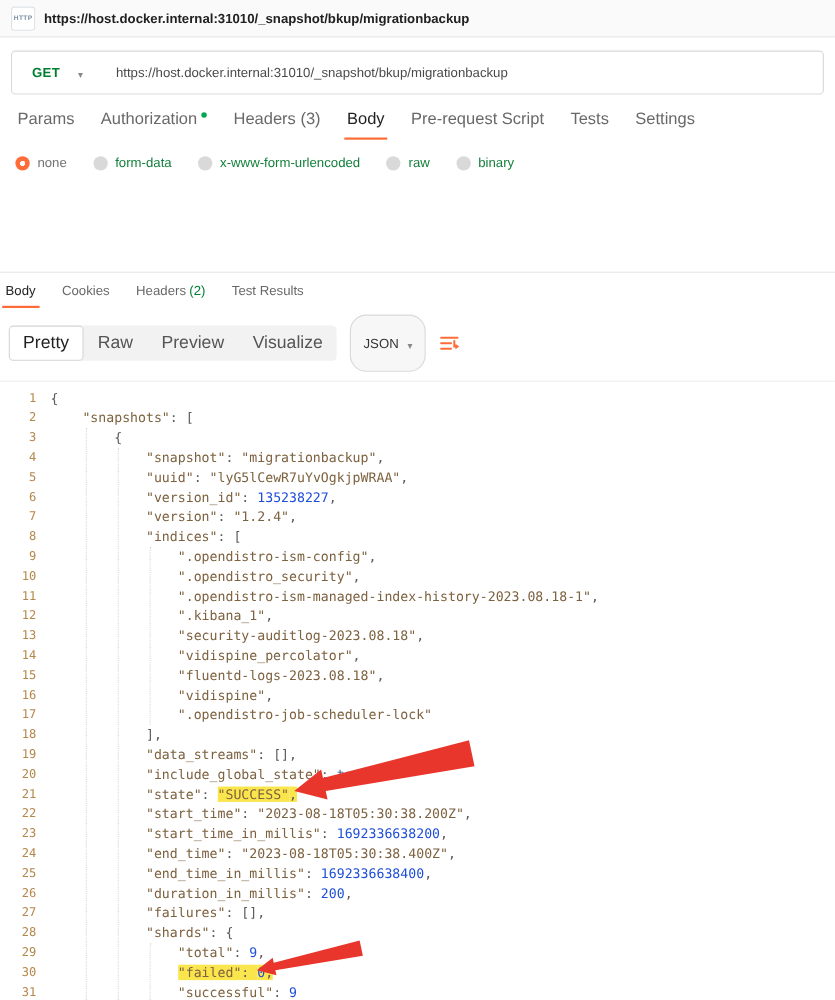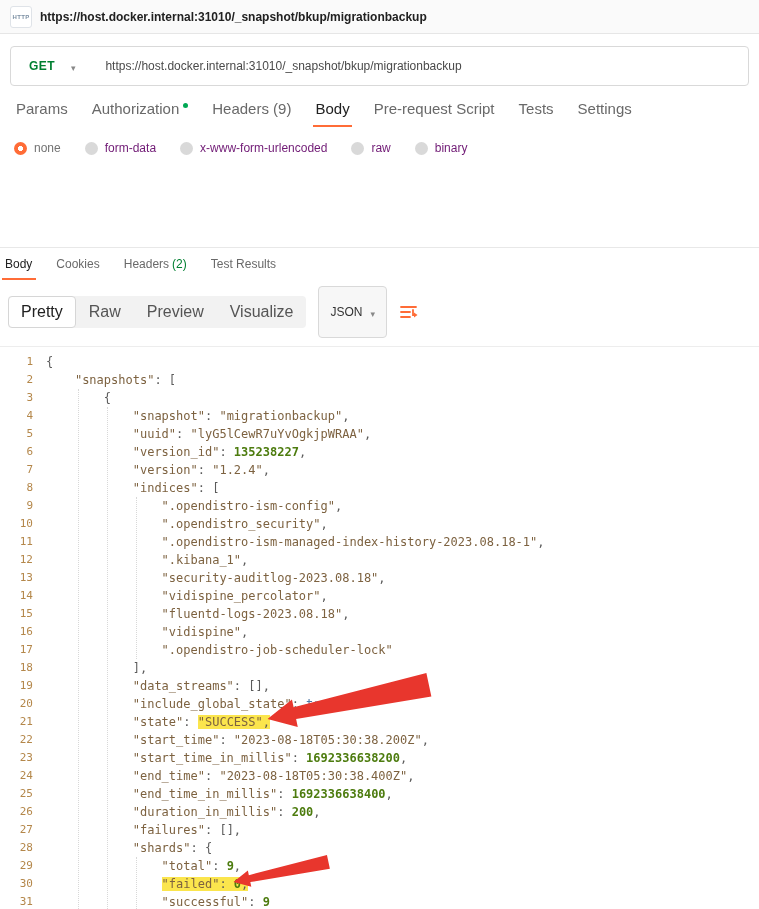--- a/index.html
+++ b/index.html
@@ -38,21 +38,21 @@
   .req-tabs { display:flex; margin:4px 4px 0; }
   .req-tab { position:relative; padding:10px 12px; font-size:15px; color:#696969; cursor:pointer; white-space:nowrap; }
   .req-tab.active { color:#212121; font-weight:500; }
   .req-tab.active::after {
     content:""; position:absolute; left:10px; right:10px; bottom:0; height:2px; background:#ff6c37;
   }
   .green-dot { display:inline-block; width:5px; height:5px; border-radius:50%; background:#00a854; margin-left:4px; vertical-align:6px; }
 
   
   .radio-row { display:flex; align-items:center; gap:24px; padding:14px 14px 12px; }
-  .radio { display:flex; align-items:center; gap:7px; font-size:12px; color:#701a75; cursor:pointer; }
+  .radio { display:flex; align-items:center; gap:7px; font-size:12px; color:#15803d; cursor:pointer; }
   .rb { width:13px; height:13px; border-radius:50%; background:#d9d9d9; flex:none; }
   .radio.selected .rb { background:radial-gradient(circle, #ffffff 0 2.4px, #ff6c37 2.5px); }
   .radio.selected { color:#737373; }
 
   .spacer { height:80px; }
 
   
   .response-section { border-top:1px solid #e8e8e8; }
   .resp-tabs { display:flex; padding-left:2px; }
   .resp-tab { position:relative; padding:9px 12px; font-size:12px; color:#696969; cursor:pointer; }
@@ -62,38 +62,38 @@
     content:""; position:absolute; left:0; right:8px; bottom:0; height:2px; background:#ff6c37;
   }
   .resp-count { color:#007f31; margin-left:3px; }
 
   .view-bar { display:flex; align-items:center; gap:12px; padding:6px 8px; }
   .seg { display:flex; background:#f2f2f2; border-radius:4px; }
   .seg-item { padding:7px 13px; font-size:16px; color:#555; border-radius:4px; cursor:pointer; }
   .seg-item.active { background:#ffffff; border:1px solid #d6d6d6; color:#212121; padding:6px 12px; }
   .json-select {
     display:flex; align-items:flex-end; gap:8px; padding:18px 11px;
-    border:1px solid #d9d9d9; border-radius:4px; background:#f7f7f7;
+    border:1px solid #d9d9d9; border-radius:15px; background:#f7f7f7;
     font-size:12px; color:#333; cursor:pointer;
   }
   .wrap-icon { display:flex; align-items:center; cursor:pointer; }
 
   
   .code-area {
     position:relative; margin-top:2px; border-top:1px solid #ededed; border-bottom:1px solid #dcdcdc;
     font-family:"DejaVu Sans Mono", monospace; font-size:12px; line-height:18px;
     height:588px; overflow:hidden; padding-top:6px;
   }
   .code-line { display:flex; }
   .ln { width:46px; padding-right:13px; text-align:right; color:#b4874a; font-size:11px; flex:none; }
   .lc { white-space:pre; }
   .tok-p { color:#5b5b5b; }
   .tok-k { color:#7d6240; }
   .tok-s { color:#7d6240; }
-  .tok-n { color:#4d7c0f;font-weight:bold; }
+  .tok-n { color:#1d4ed8; }
   .tok-b { color:#4e77a5; }
   .hl { background:#fbe54d; }
 
   .guide { position:absolute; width:0; border-left:1px dotted #d8d8d8; }
   .g1 { left:78px;  top:42px;  bottom:4px; }
   .g2 { left:107px; top:60px;  bottom:4px; }
   .g3 { left:136px; top:150px; height:162px; }
   .g4 { left:136px; top:510px; height:54px; }
 
   .arrow { position:absolute; transform-origin:left center; }
@@ -112,21 +112,21 @@
   <div class="method-selector">
     <span class="method-label">GET</span>
     <span class="chev">▾</span>
   </div>
   <div class="url-text">https://host.docker.internal:31010/_snapshot/bkup/migrationbackup</div>
 </div>
 
 <div class="req-tabs">
     <div class="req-tab"><span>Params</span></div>
     <div class="req-tab"><span>Authorization</span><span class="green-dot"></span></div>
-    <div class="req-tab"><span>Headers (9)</span></div>
+    <div class="req-tab"><span>Headers (3)</span></div>
     <div class="req-tab active"><span>Body</span></div>
     <div class="req-tab"><span>Pre-request Script</span></div>
     <div class="req-tab"><span>Tests</span></div>
     <div class="req-tab"><span>Settings</span></div>
   </div>
 
 <div class="radio-row">
     <div class="radio selected">
       <span class="rb"></span>
       <span>none</span>

